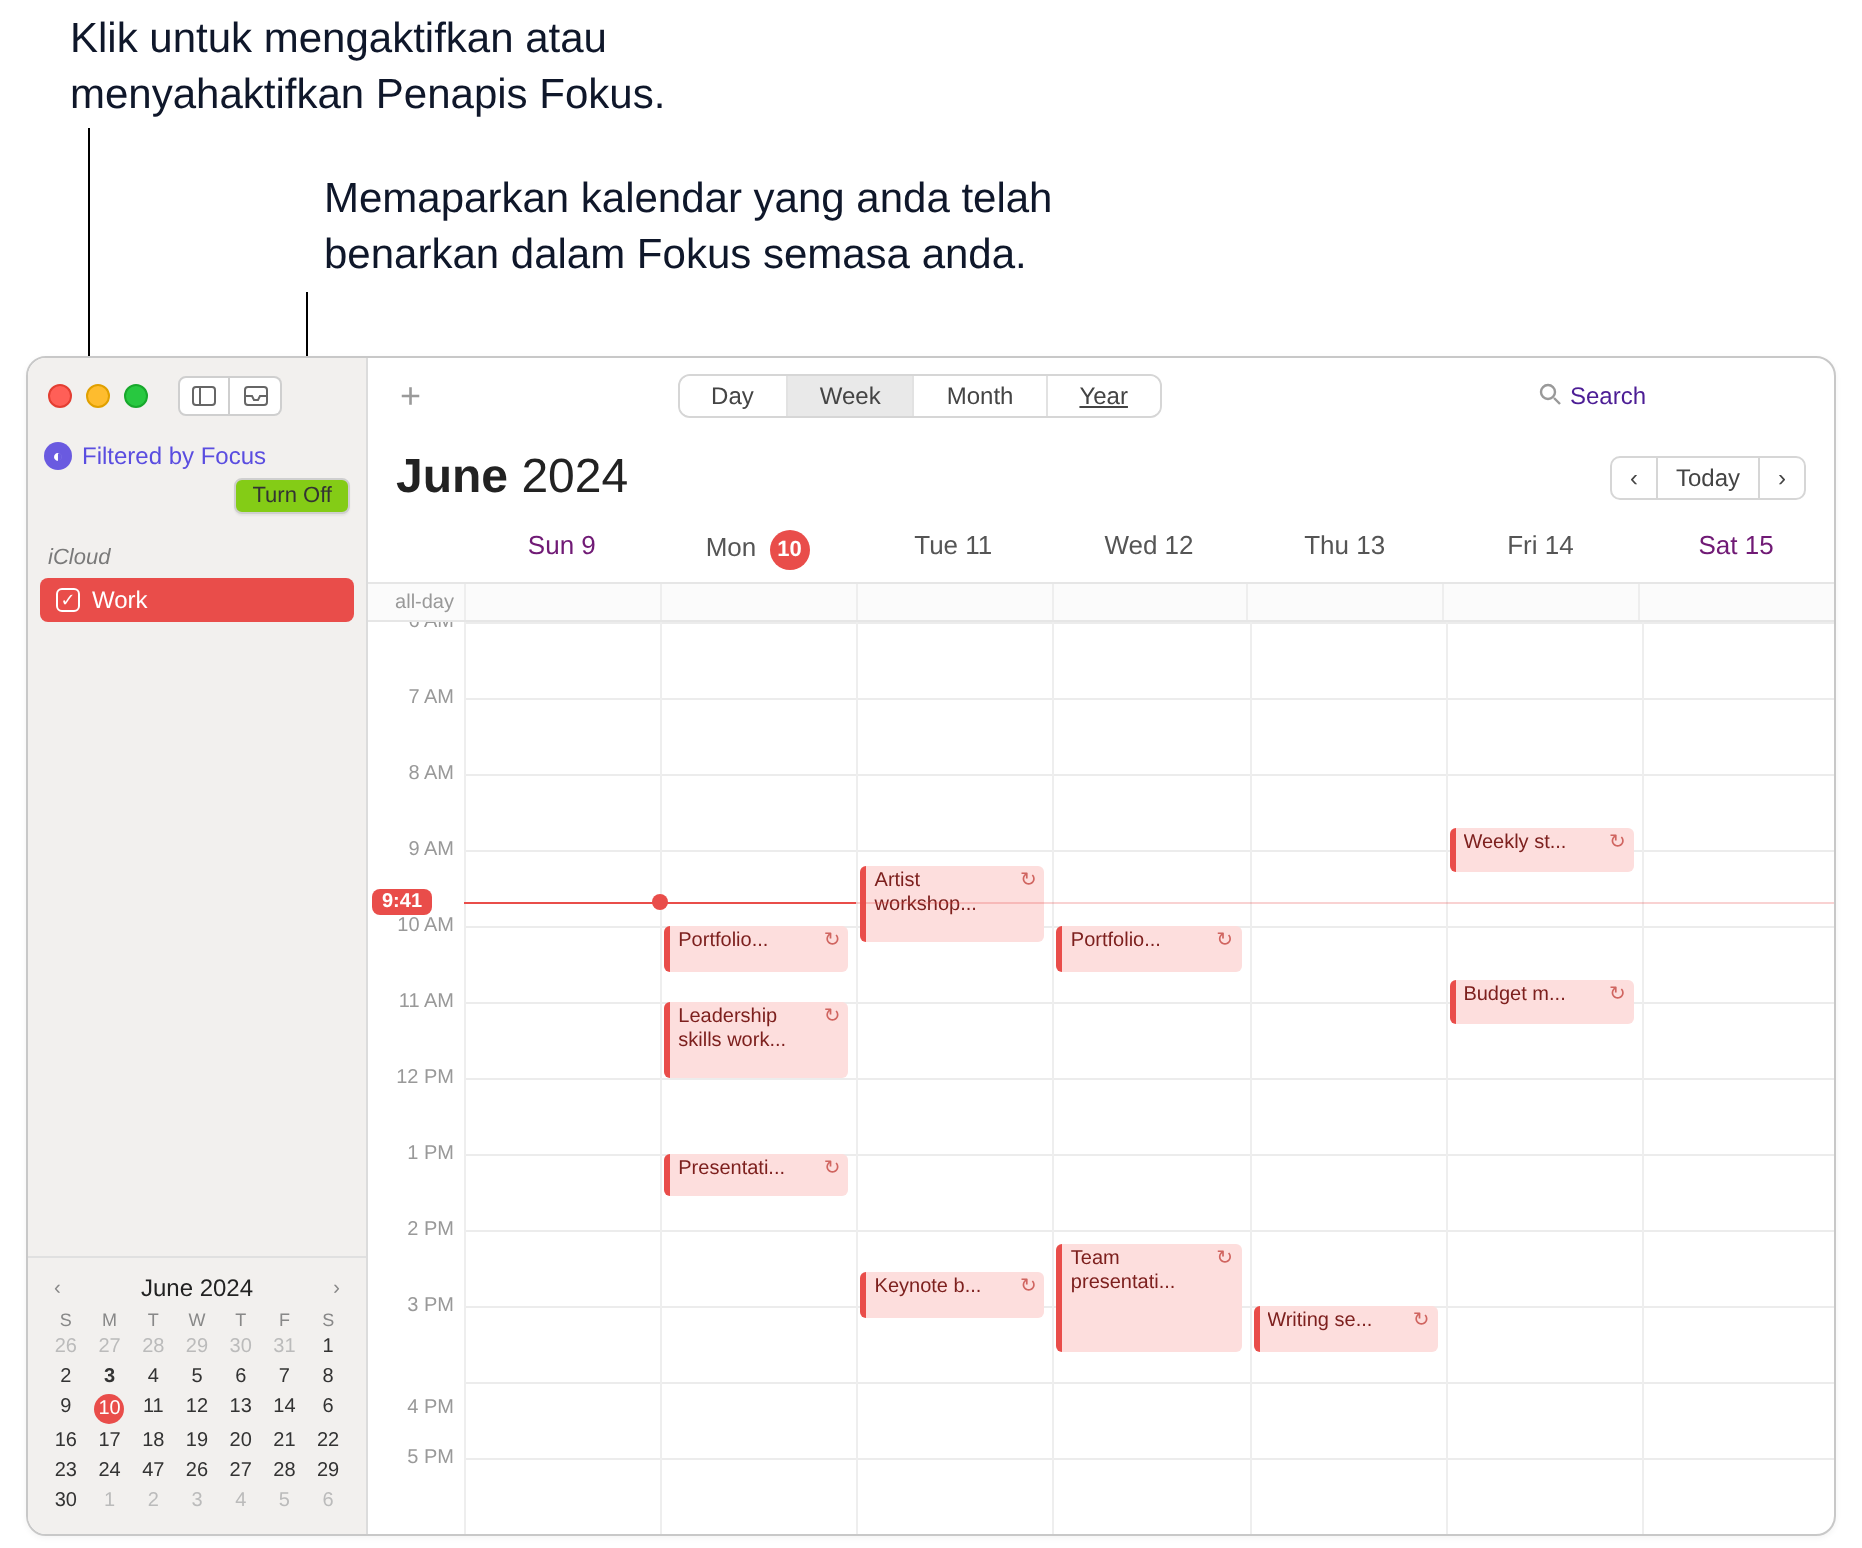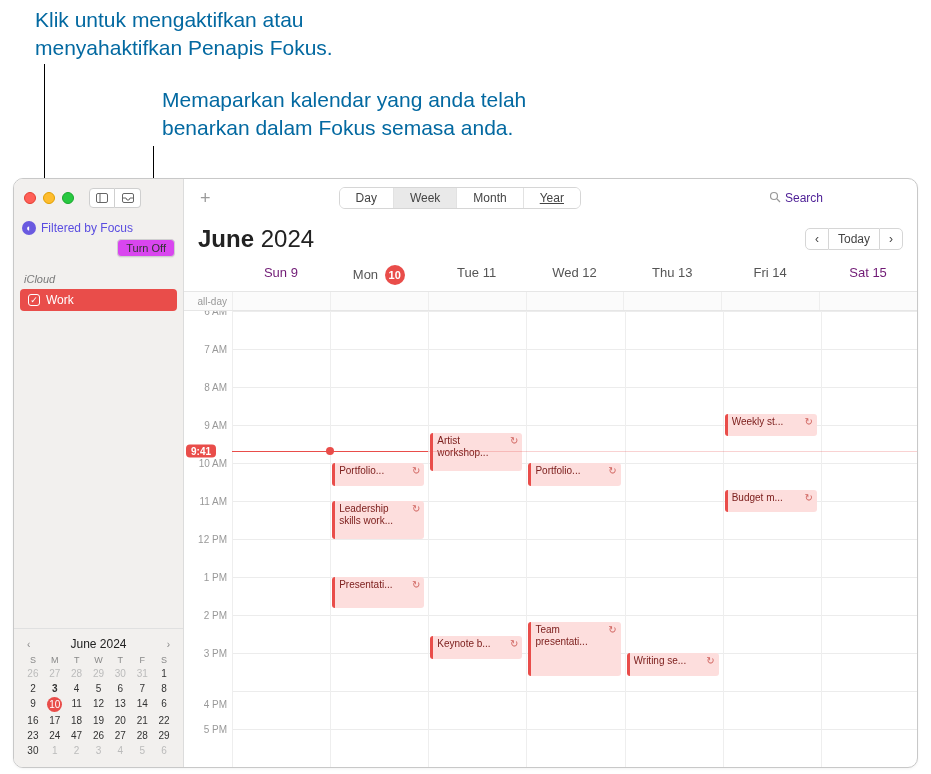--- a/index.html
+++ b/index.html
@@ -9,21 +9,21 @@
     width: 931px;
     height: 774px;
     position: relative;
     overflow: hidden;
   }
   
   .annot {
     position: absolute;
     font-size: 21px;
     line-height: 1.35;
-    color: #0369a1;
+    color: #0f172a;
     font-weight: 400;
   }
   .annot-line {
     position: absolute;
     background: #000;
     width: 1px;
   }
   
   .window {
     position: absolute;
@@ -79,21 +79,21 @@
     font-weight:500;
   }
   .focus-filter .ficon{
     width:14px;height:14px;border-radius:50%;background:#6a5ae0;
     display:inline-flex;align-items:center;justify-content:center;
     color:#fff;font-size:9px;
   }
   .turnoff-row { display:flex; justify-content:flex-end; padding:0 8px 6px 8px;}
   .turnoff {
     font-size:11px; padding:2px 8px;
-    background:#d946ef; border:1px solid #cfcfcf; border-radius:4px;
+    background:#84cc16; border:1px solid #cfcfcf; border-radius:4px;
     color:#333;
     box-shadow: 0 1px 1px rgba(0,0,0,0.05);
   }
   .cal-group {
     font-size:11px; color:#7a7a7a; padding:10px 10px 4px 10px;font-style:italic;
   }
   .cal-item {
     margin: 0 6px; padding:4px 8px;
     background:#e94d4a;
     color:#fff; font-size:12px;
@@ -453,21 +453,21 @@
             <div class="now-dot" style="top: 139.967px; left: 98.1429px;"></div>
             <div class="now-badge" style="top: 139.967px; left: -46px;">9:41</div>
             <div class="event" style="top: 152px; height: 22.8px; left: 100.143px; width: 92.1429px;">
               <span class="et" style="white-space: nowrap;">Portfolio...</span>
               <span class="ri">↻</span>
             </div>
             <div class="event" style="top: 190px; height: 38px; left: 100.143px; width: 92.1429px;">
               <span class="et" style="white-space: normal;">Leadership skills work...</span>
               <span class="ri">↻</span>
             </div>
-            <div class="event" style="top: 266px; height: 31px; left: 100.143px; width: 92.1429px;">
+            <div class="event" style="top: 266px; height: 21px; left: 100.143px; width: 92.1429px;">
               <span class="et" style="white-space: nowrap;">Presentati...</span>
               <span class="ri">↻</span>
             </div>
             <div class="event" style="top: 121.6px; height: 38px; left: 198.286px; width: 92.1429px;">
               <span class="et" style="white-space: normal;">Artist workshop...</span>
               <span class="ri">↻</span>
             </div>
             <div class="event" style="top: 324.9px; height: 22.8px; left: 198.286px; width: 92.1429px;">
               <span class="et" style="white-space: nowrap;">Keynote b...</span>
               <span class="ri">↻</span>

